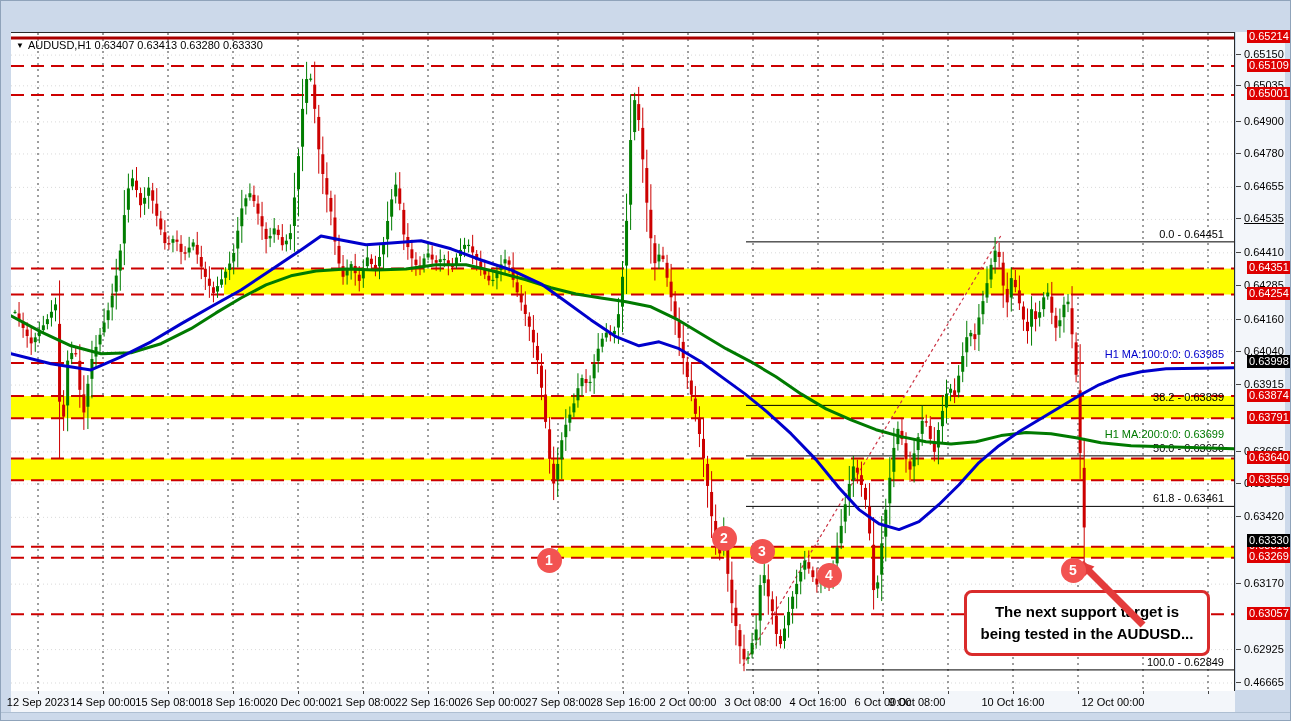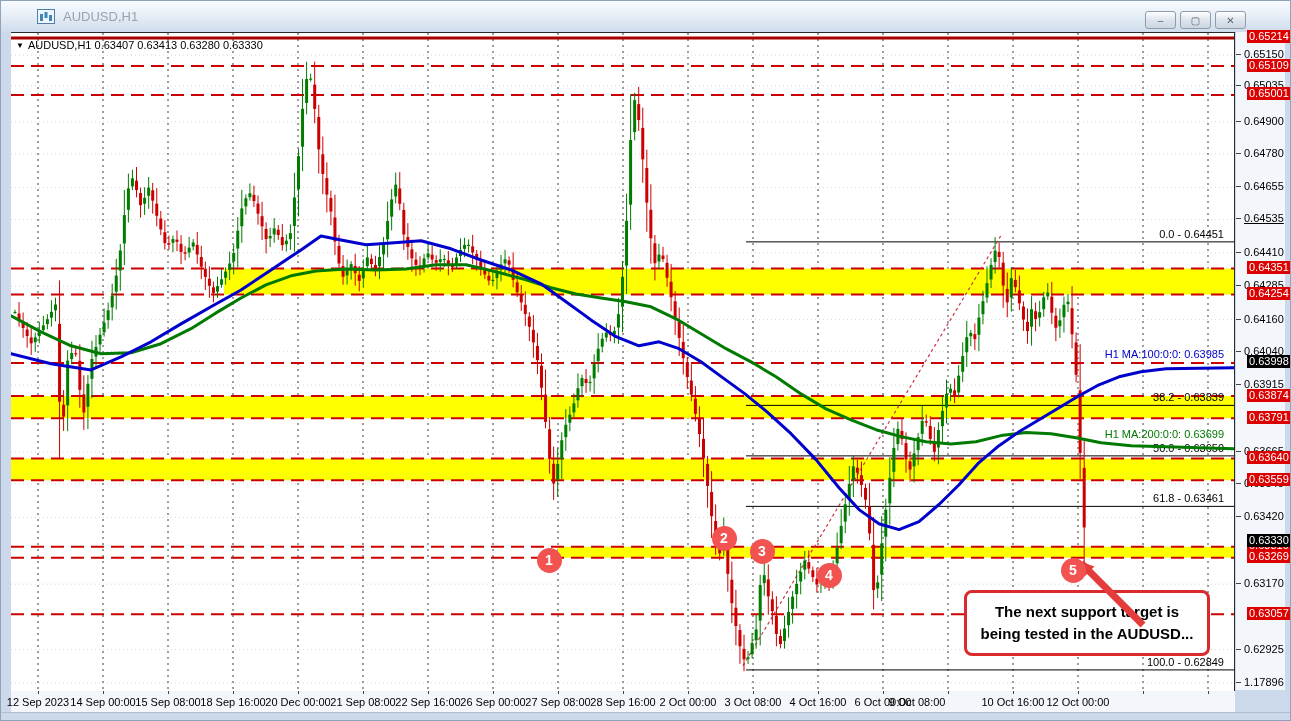--- a/index.html
+++ b/index.html
@@ -34,36 +34,20 @@
   .badge.current{z-index:2;}
   #taxis{position:absolute;left:10px;top:690px;width:1224px;height:21px;background:#f3f6fa;}
   .tlabel{position:absolute;top:5px;transform:translateX(-50%);font-size:11px;color:#000;white-space:nowrap;}
   .ttick{position:absolute;top:0;width:1px;height:3px;background:#444;}
 </style>
 </head>
 <body>
 
 <div class="window">
 
-  <div class="titlebar">
-    <span class="app-icon">
-      <svg width="18" height="15" viewBox="0 0 18 15">
-        <rect x="0.5" y="0.5" width="17" height="14" fill="#eef6fb" stroke="#4d7fa8"></rect>
-        <rect x="3" y="5" width="3" height="7" fill="#3e86b8"></rect>
-        <rect x="7.5" y="3" width="3" height="6" fill="#3e86b8"></rect>
-        <rect x="12" y="6" width="3" height="6" fill="#3e86b8"></rect>
-      </svg>
-    </span>
-    <span class="title-text">AUDUSD,H1</span>
-    <div class="win-buttons">
-      <button class="winbtn">–</button>
-      <button class="winbtn">▢</button>
-      <button class="winbtn">✕</button>
-    </div>
-  </div>
 
   <div class="lstrip"></div>
 
   <div class="plot">
     <svg id="plot-svg" width="1223" height="658" viewBox="0 0 1223 658">
         <line x1="0" y1="22.100248550126512" x2="1223" y2="22.100248550126512" stroke="#d9d9d9" stroke-dasharray="1,3"></line>
         <line x1="0" y1="52.82725766363059" x2="1223" y2="52.82725766363059" stroke="#d9d9d9" stroke-dasharray="1,3"></line>
         <line x1="0" y1="88.8980944490479" x2="1223" y2="88.8980944490479" stroke="#d9d9d9" stroke-dasharray="1,3"></line>
         <line x1="0" y1="120.96106048053029" x2="1223" y2="120.96106048053029" stroke="#d9d9d9" stroke-dasharray="1,3"></line>
         <line x1="0" y1="154.35998342999395" x2="1223" y2="154.35998342999395" stroke="#d9d9d9" stroke-dasharray="1,3"></line>
@@ -712,21 +696,21 @@
       <div class="alabel" style="top: 413px;">0.63665</div>
       <div class="tickd" style="top: 451px;"></div>
       <div class="alabel" style="top: 445px;">0.63545</div>
       <div class="tickd" style="top: 484px;"></div>
       <div class="alabel" style="top: 478px;">0.63420</div>
       <div class="tickd" style="top: 551px;"></div>
       <div class="alabel" style="top: 545px;">0.63170</div>
       <div class="tickd" style="top: 617px;"></div>
       <div class="alabel" style="top: 611px;">0.62925</div>
       <div class="tickd" style="top: 650px;"></div>
-      <div class="alabel" style="top: 644px;">1.17896</div>
+      <div class="alabel" style="top: 644px;">0.46665</div>
       <div class="badge" style="top: -2px; background: rgb(221, 0, 0);">0.65214</div>
       <div class="badge" style="top: 27px; background: rgb(221, 0, 0);">0.65109</div>
       <div class="badge" style="top: 55px; background: rgb(221, 0, 0);">0.65001</div>
       <div class="badge" style="top: 229px; background: rgb(221, 0, 0);">0.64351</div>
       <div class="badge" style="top: 255px; background: rgb(221, 0, 0);">0.64254</div>
       <div class="badge" style="top: 323px; background: #000000;">0.63998</div>
       <div class="badge" style="top: 357px; background: rgb(221, 0, 0);">0.63874</div>
       <div class="badge" style="top: 379px; background: rgb(221, 0, 0);">0.63791</div>
       <div class="badge" style="top: 419px; background: rgb(221, 0, 0);">0.63640</div>
       <div class="badge" style="top: 441px; background: rgb(221, 0, 0);">0.63559</div>
@@ -762,20 +746,20 @@
       <div class="tlabel" style="left: 742px;">3 Oct 08:00</div>
       <div class="ttick" style="left: 807px;"></div>
       <div class="tlabel" style="left: 807px;">4 Oct 16:00</div>
       <div class="ttick" style="left: 872px;"></div>
       <div class="tlabel" style="left: 872px;">6 Oct 00:00</div>
       <div class="ttick" style="left: 937px;"></div>
       <div class="tlabel" style="left: 906px;">9 Oct 08:00</div>
       <div class="ttick" style="left: 1002px;"></div>
       <div class="tlabel" style="left: 1002px;">10 Oct 16:00</div>
       <div class="ttick" style="left: 1067px;"></div>
-      <div class="tlabel" style="left: 1067px;">12 Oct 00:00</div>
+      <div class="tlabel" style="left: 1102px;">12 Oct 00:00</div>
       <div class="ttick" style="left: 1132px;"></div>
       <div class="ttick" style="left: 1197px;"></div>
     </div>
 
   <div class="rstrip"></div>
   <div class="bstrip"></div>
 </div>
 
 </body></html>

